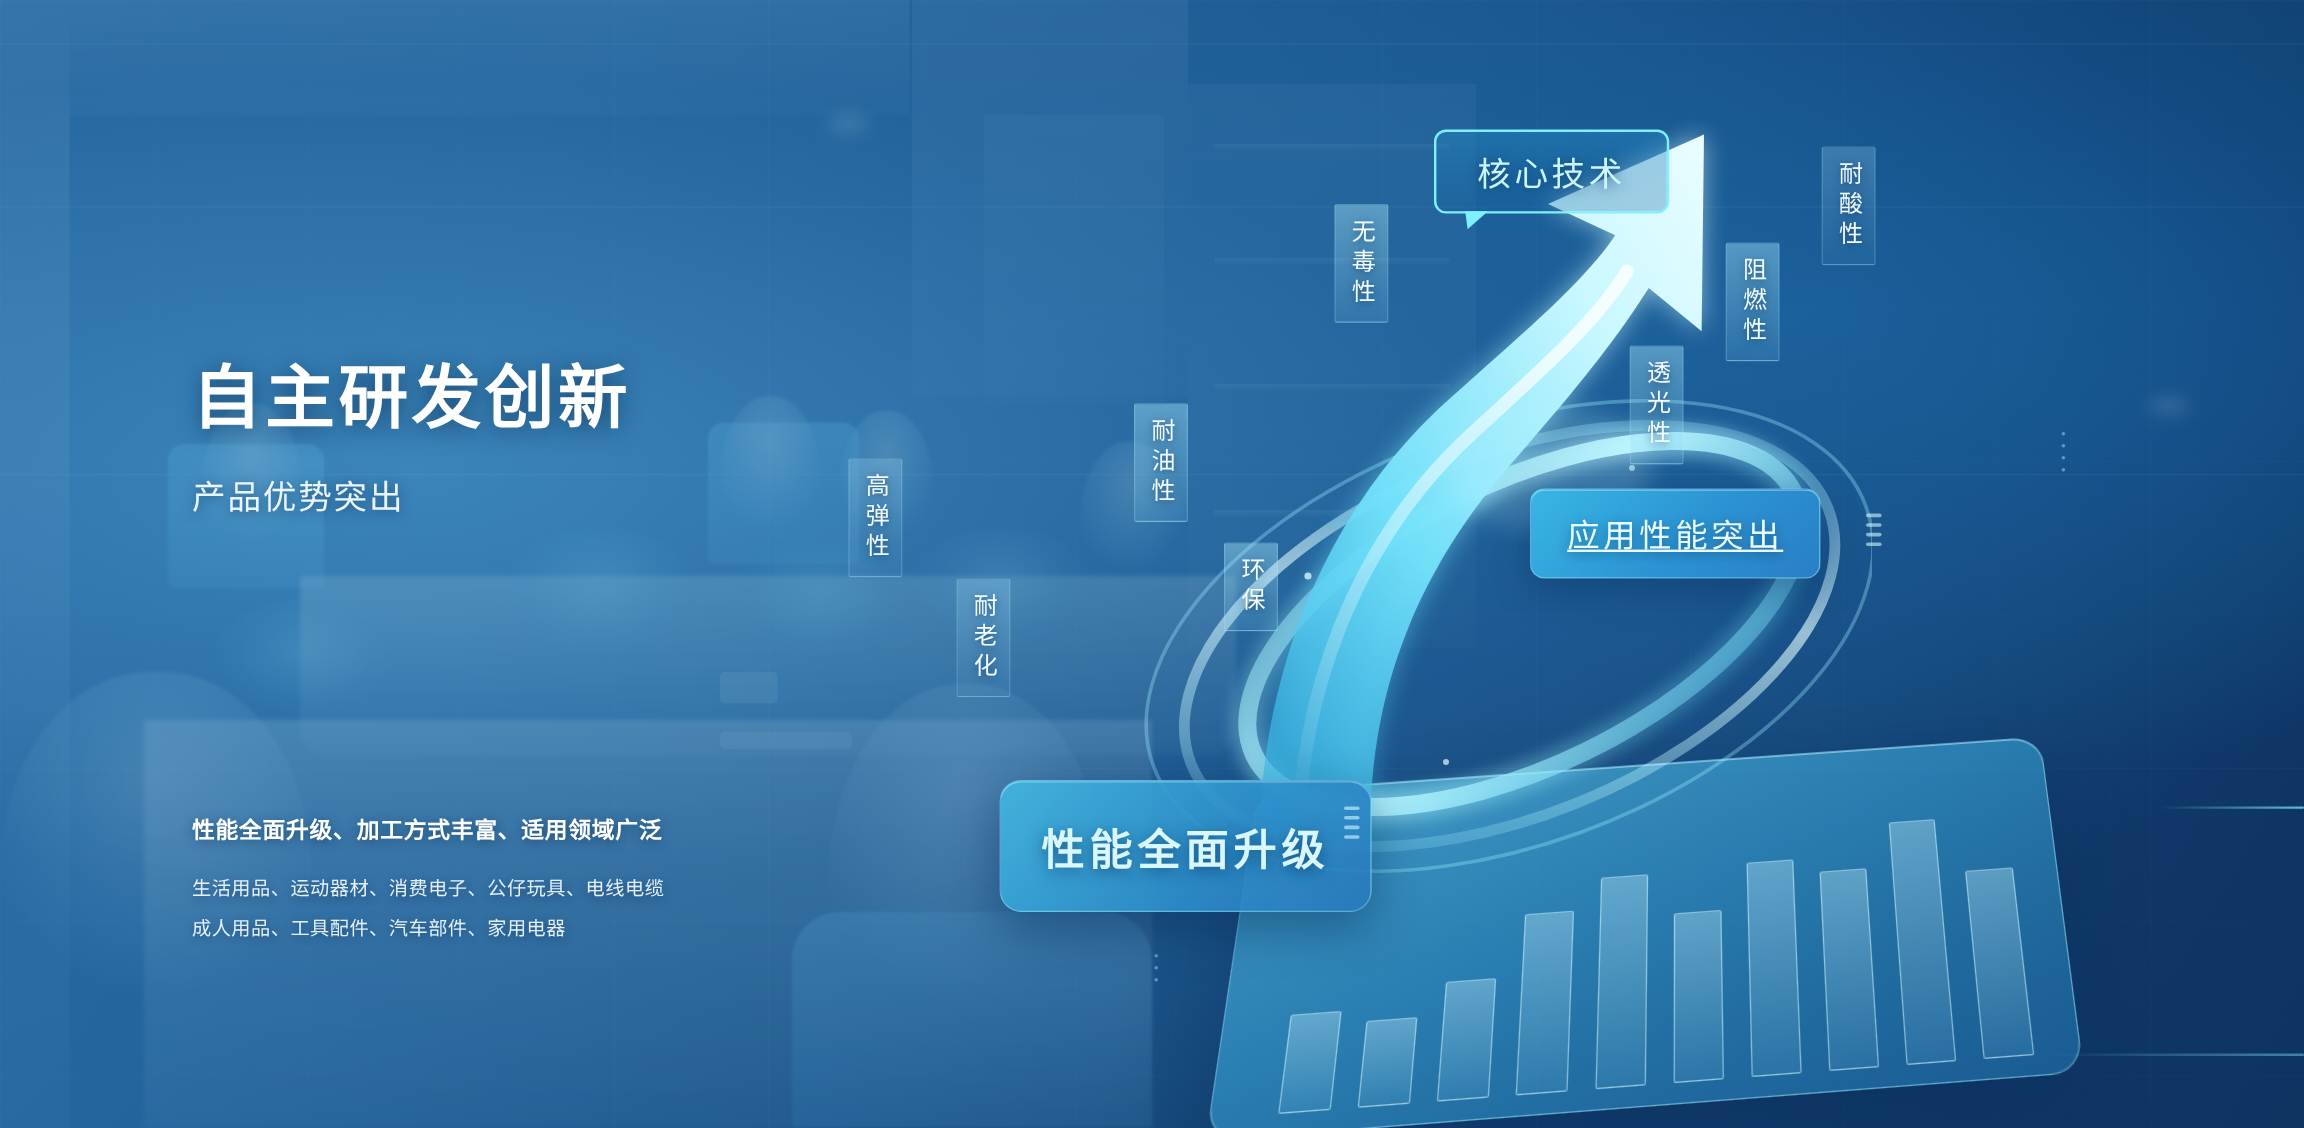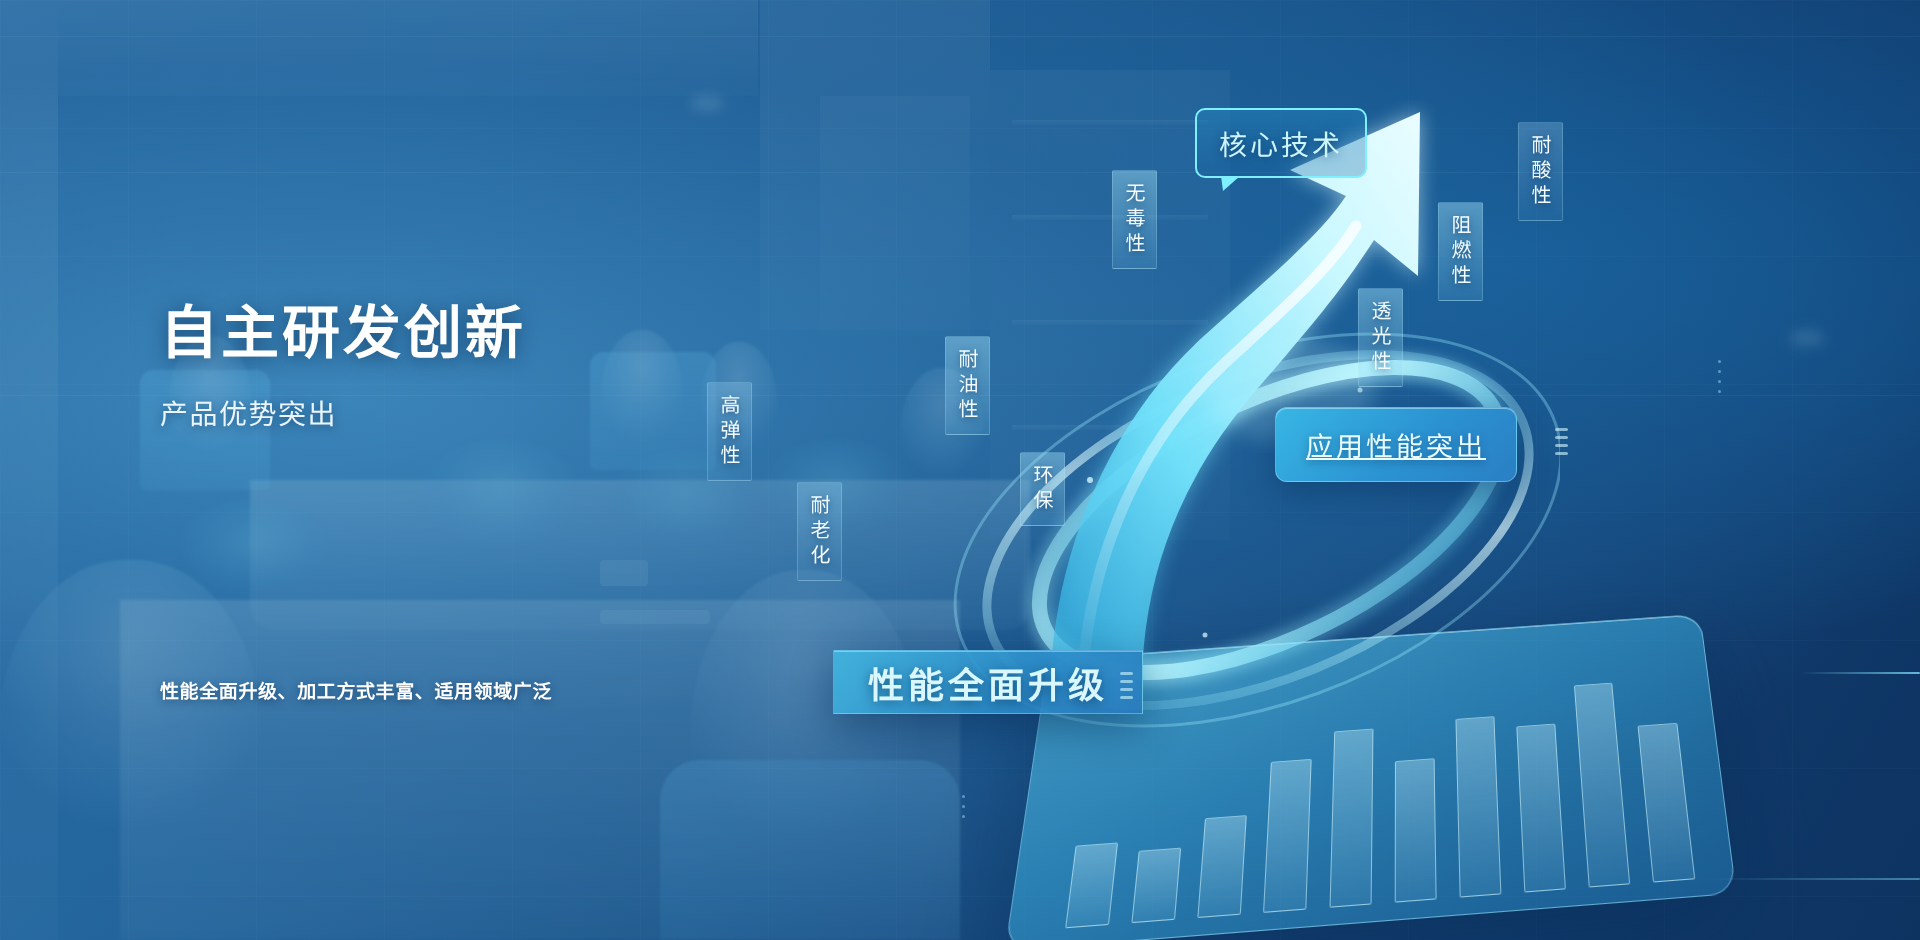--- a/index.html
+++ b/index.html
@@ -78,34 +78,34 @@
 
   
   .vtag{position:absolute;writing-mode:vertical-rl;text-orientation:upright;
         font-size:20px;letter-spacing:5px;color:#f2fbff;font-weight:500;
         padding:11px 7px;border-radius:2px;text-shadow:0 2px 7px rgba(6,40,78,.55);
         background:linear-gradient(180deg, rgba(168,232,252,.42), rgba(120,200,238,.16));
         border:1px solid rgba(190,240,255,.22);}
   .vtag.dim{background:linear-gradient(180deg, rgba(150,205,238,.30), rgba(100,170,215,.10));}
 
   .bubble{position:absolute;border:2px solid #7ef0ff;border-radius:10px;
-          padding:13px 22px;font-size:28px;font-weight:500;color:#ccf6ff;letter-spacing:3px;
+          padding:13px 34px;font-size:28px;font-weight:500;color:#ccf6ff;letter-spacing:3px;
           background:linear-gradient(180deg, rgba(36,138,196,.42), rgba(22,98,160,.30));
           text-shadow:0 2px 10px rgba(5,40,80,.6);}
   .bubble:after{content:"";position:absolute;left:24px;bottom:-15px;width:0;height:0;
           border-left:2px solid transparent;
           border-top:15px solid #7ef0ff;border-right:17px solid transparent;}
 
   .pill{position:absolute;border-radius:12px;padding:17px 30px;font-size:27px;letter-spacing:3px;
         color:#e8fbff;font-weight:500;
         background:linear-gradient(135deg,#38b6e4 0%, #2b93d2 55%, #2a7fc4 100%);
         border:1px solid rgba(175,238,255,.40);
         box-shadow:0 10px 30px rgba(6,46,90,.40), inset 0 1px 0 rgba(225,250,255,.45);
         text-shadow:0 2px 9px rgba(5,40,80,.45);}
-  .banner{position:absolute;border-radius:0;padding:5px 34px;font-size:36px;font-weight:700;
+  .banner{position:absolute;border-radius:18px;padding:28px 34px;font-size:36px;font-weight:700;
         letter-spacing:4px;color:#d8f7ff;
         background:linear-gradient(135deg, rgba(66,180,222,.95) 0%, rgba(44,140,200,.92) 60%, rgba(40,120,186,.9) 100%);
         border:1px solid rgba(180,240,255,.35);
         box-shadow:0 14px 40px rgba(5,42,84,.45), inset 0 1px 0 rgba(225,250,255,.4);
         text-shadow:0 3px 12px rgba(4,40,80,.55);}
   .ticks{position:absolute;display:flex;flex-direction:column;gap:5px;}
   .ticks b{display:block;width:13px;height:3px;border-radius:2px;background:rgba(210,248,255,.6);}
 </style>
 </head>
 <body>
@@ -167,20 +167,24 @@
 
   <div class="copy">
     <h1 class="h1">自主研发创新</h1>
     <div class="sub">
       <div>产品优势突出</div>
     </div>
   </div>
 
   <div class="feat">
     <div class="feat-h">性能全面升级、加工方式丰富、适用领域广泛</div>
+    <div class="feat-l">
+      <div>生活用品、运动器材、消费电子、公仔玩具、电线电缆</div>
+      <div>成人用品、工具配件、汽车部件、家用电器</div>
+    </div>
   </div>
 
   <div class="viz">
 
     <div class="platform">
       <div class="bars">
           <div class="bar" style="left: 7.71%; width: 5.58%; height: 25.84%;"></div>
           <div class="bar" style="left: 16.71%; width: 5.58%; height: 22.8%;"></div>
           <div class="bar" style="left: 25.71%; width: 5.58%; height: 31.92%;"></div>
           <div class="bar" style="left: 34.71%; width: 5.58%; height: 50.16%;"></div>

